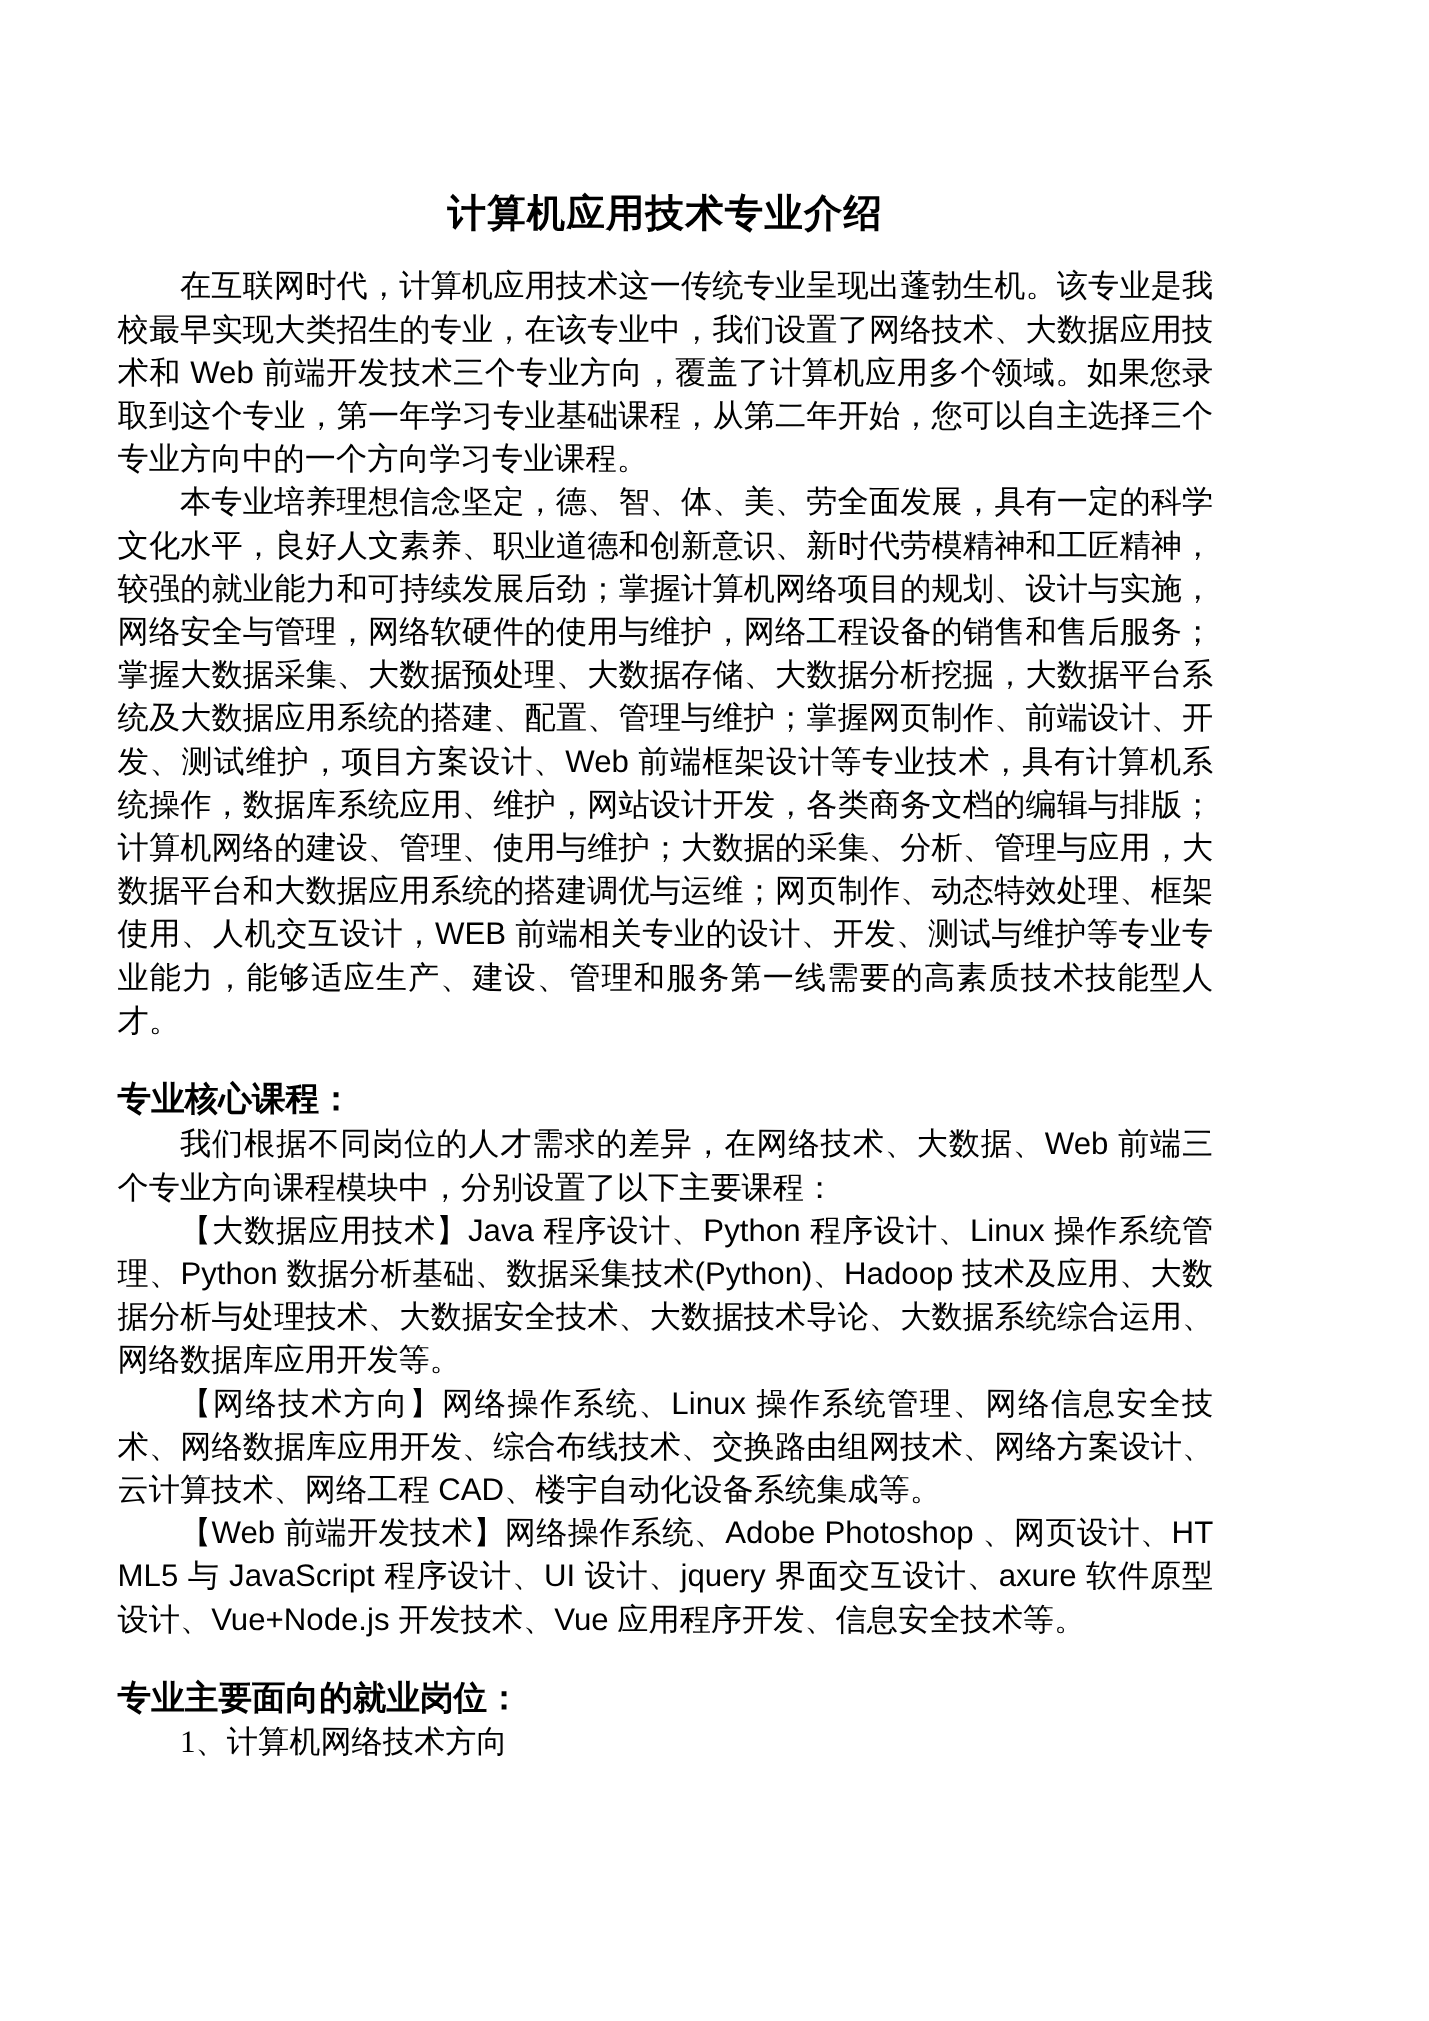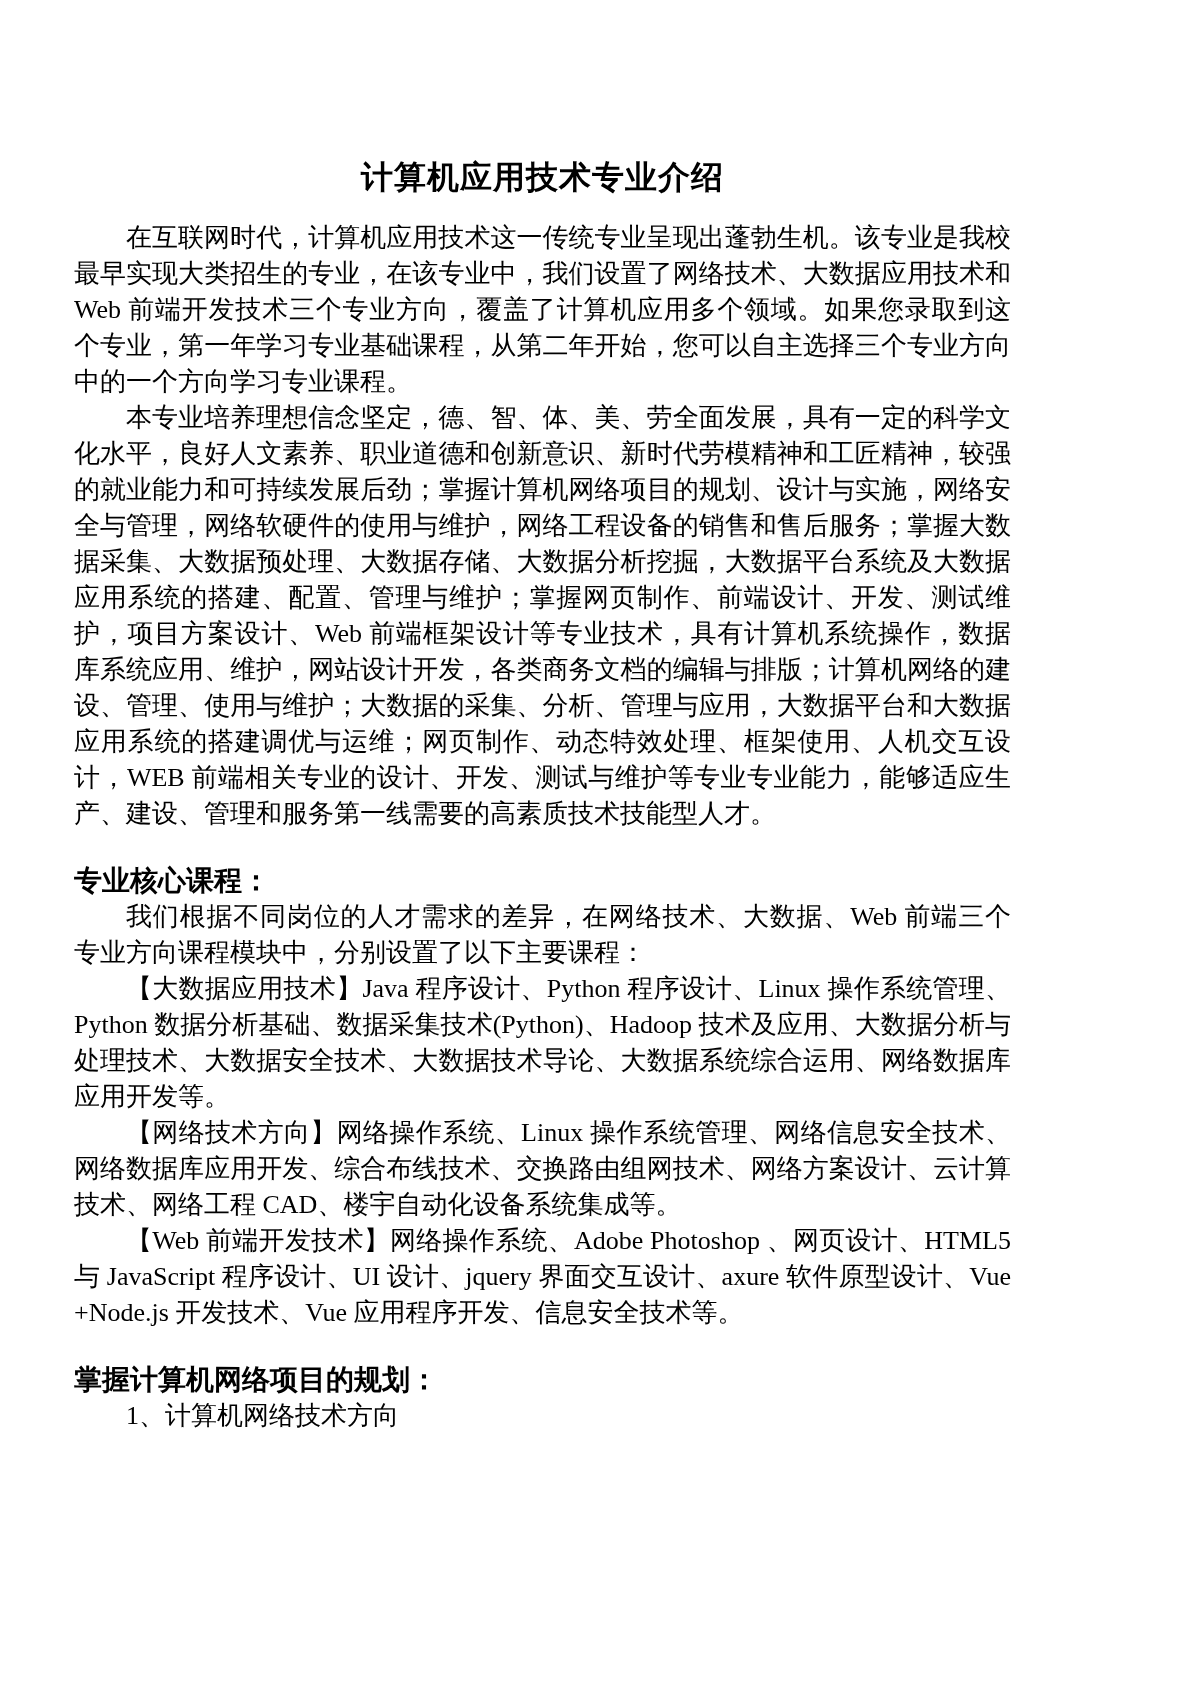--- a/index.html
+++ b/index.html
@@ -8,34 +8,34 @@
     background: #ffffff;
   }
   .page {
     position: relative;
     width: 1191px;
     height: 1684px;
     margin: 0 auto;
     background: #ffffff;
     color: #000000;
     box-sizing: border-box;
-    padding: 158px 180px 0 74px;
+    padding: 158px 180px 0 98px;
     overflow: hidden;
   }
   .doc-title {
     font-family: "Liberation Sans", "DejaVu Sans", sans-serif;
     font-weight: bold;
     font-size: 32px;
     line-height: 38px;
     text-align: center;
     letter-spacing: 1px;
     margin: 0 0 24px 0;
   }
   .body-para {
-    font-family: Liberation Serif, serif;
+    font-family: Liberation Sans, sans-serif;
     font-size: 26px;
     line-height: 36px;
     text-align: justify;
     text-justify: inter-ideograph;
     text-indent: 2em;
     margin: 0;
     word-break: break-all;
   }
   .section-heading {
     font-family: Liberation Serif, serif;
@@ -68,17 +68,17 @@
   <h2 class="section-heading">专业核心课程：</h2>
 
   <p class="body-para">我们根据不同岗位的人才需求的差异，在网络技术、大数据、Web 前端三个专业方向课程模块中，分别设置了以下主要课程：</p>
 
   <p class="body-para">【大数据应用技术】Java 程序设计、Python 程序设计、Linux 操作系统管理、Python 数据分析基础、数据采集技术(Python)、Hadoop 技术及应用、大数据分析与处理技术、大数据安全技术、大数据技术导论、大数据系统综合运用、网络数据库应用开发等。</p>
 
   <p class="body-para">【网络技术方向】网络操作系统、Linux 操作系统管理、网络信息安全技术、网络数据库应用开发、综合布线技术、交换路由组网技术、网络方案设计、云计算技术、网络工程 CAD、楼宇自动化设备系统集成等。</p>
 
   <p class="body-para">【Web 前端开发技术】网络操作系统、Adobe Photoshop 、网页设计、HTML5 与 JavaScript 程序设计、UI 设计、jquery 界面交互设计、axure 软件原型设计、Vue+Node.js 开发技术、Vue 应用程序开发、信息安全技术等。</p>
 
-  <h2 class="section-heading">掌握计算机网络项目的规划：</h2>
+  <h2 class="section-heading">专业主要面向的就业岗位：</h2>
 
   <p class="list-para">1、计算机网络技术方向</p>
 
 </div>
 
 </body></html>

